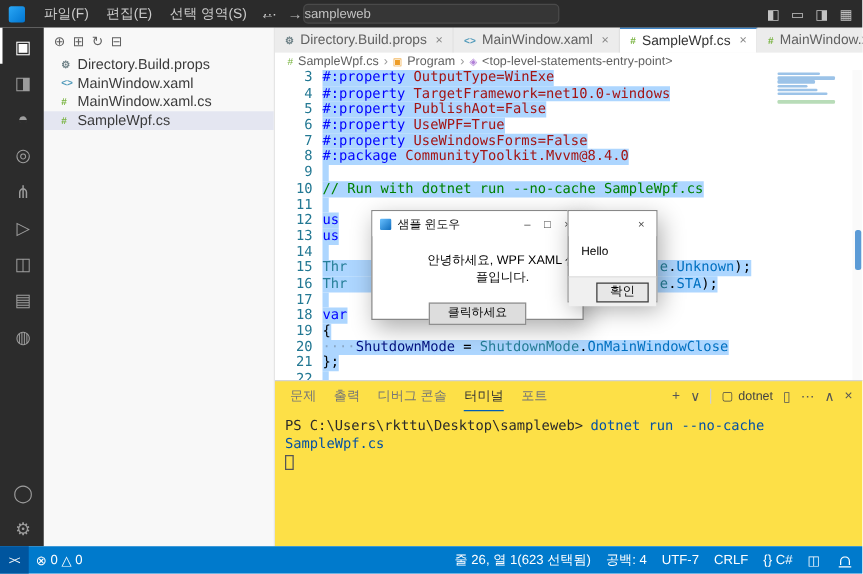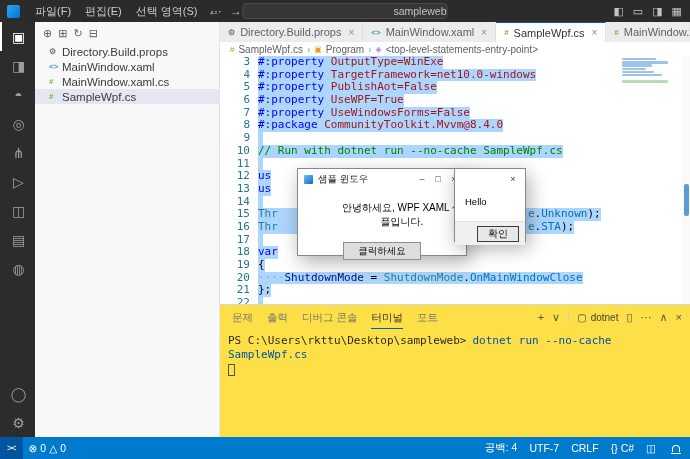--- a/index.html
+++ b/index.html
@@ -9,21 +9,21 @@
   
   .titlebar { position:absolute; left:0; top:0; width:690px; height:22px;
     background:#2b2b2b; color:#cccccc; display:flex; align-items:center; z-index:5; }
   .vslogo { width:13px; height:13px; margin:0 8px 0 7px; border-radius:2px;
     background:linear-gradient(135deg,#2aa7f5,#0075d1); }
   .menu-item { font-size:11px; padding:0 7px; height:22px; line-height:22px; cursor:default; }
   .menu-overflow { font-size:11px; padding:0 6px; }
   .nav-arrows { position:absolute; left:208px; top:0; height:22px; display:flex; align-items:center; gap:10px; font-size:12px; color:#bbb; }
   .cmd-center { position:absolute; left:50%; transform:translateX(-50%); top:3px;
     width:205px; height:16px; background:#363636; border:1px solid #4a4a4a; border-radius:4px;
-    font-size:10.5px; color:#c3c3c3; text-align:right; line-height:14px; }
+    font-size:10.5px; color:#c3c3c3; text-align:left; line-height:14px; }
   .tb-right { position:absolute; right:8px; top:0; height:22px; display:flex; align-items:center; gap:9px; font-size:11px; color:#c3c3c3; }
 
   
   .activitybar { position:absolute; left:0; top:22px; width:35px; bottom:22px;
     background:#2c2c2c; display:flex; flex-direction:column; z-index:4; }
   .ab-item { width:35px; height:29px; display:flex; align-items:center; justify-content:center;
     color:#9d9d9d; font-size:14px; cursor:pointer; border-left:2px solid transparent; }
   .ab-item.active { color:#ffffff; border-left:2px solid #ffffff; }
   .ab-bottom { margin-top:auto; display:flex; flex-direction:column; }
 
@@ -377,20 +377,21 @@
 
 <div class="statusbar">
   <div class="sb-remote">&gt;&lt;</div>
   <div class="sb-item">
     <span>⊗</span>
     <span>0</span>
     <span>△</span>
     <span>0</span>
   </div>
   <div class="sb-spacer"></div>
+  <div class="sb-item">줄 26, 열 1(623 선택됨)</div>
   <div class="sb-item">공백: 4</div>
   <div class="sb-item">UTF-7</div>
   <div class="sb-item">CRLF</div>
   <div class="sb-item">
     <span>{}</span>
     <span>C#</span>
   </div>
   <div class="sb-item">◫</div>
   <div class="sb-item">
       <span class="bell"></span>

